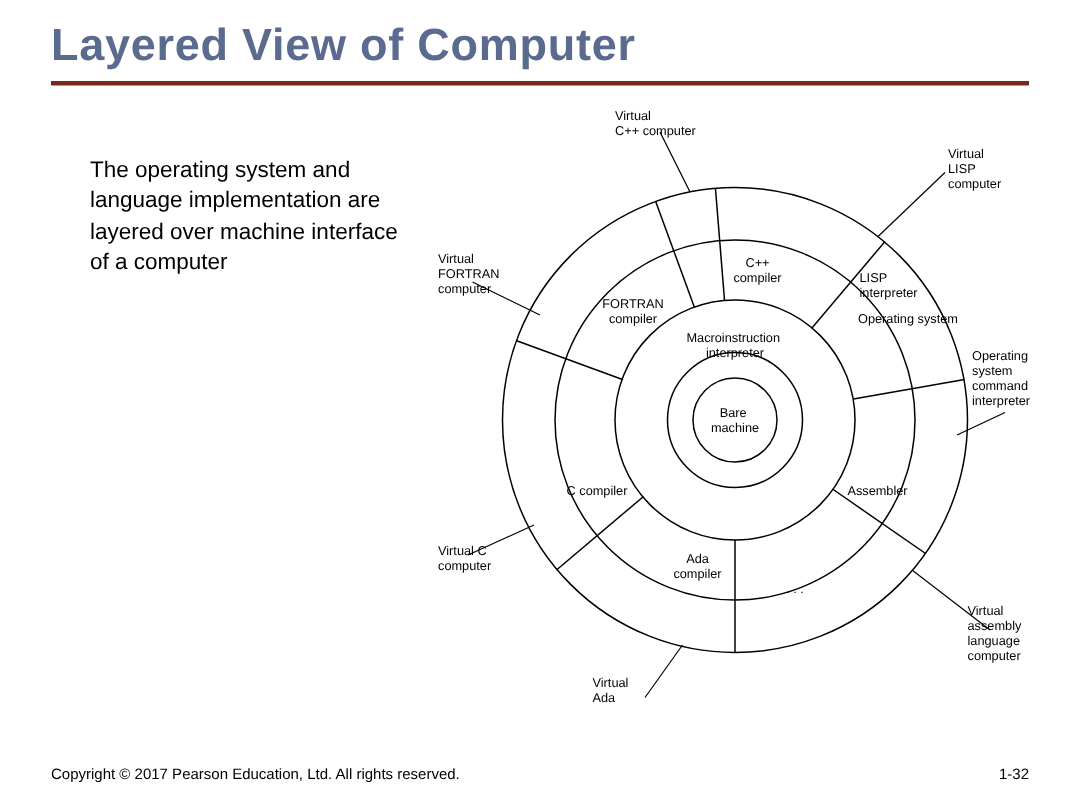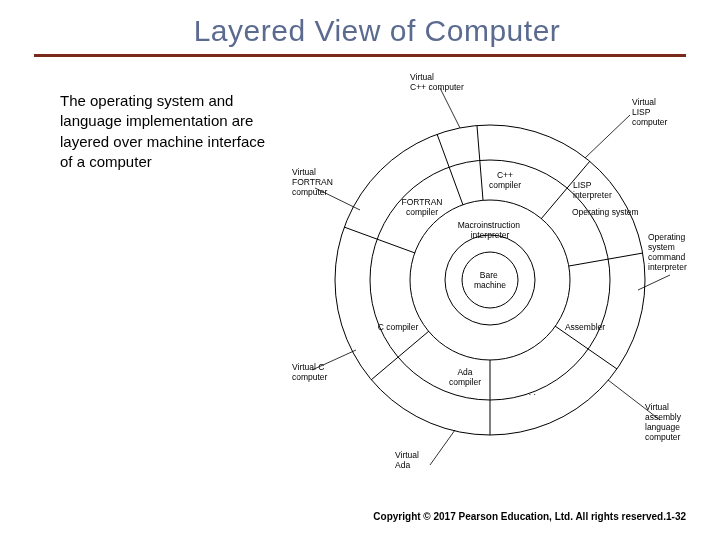--- a/index.html
+++ b/index.html
@@ -9,33 +9,32 @@
     height: 540px;
     font-family: Verdana, Geneva, sans-serif;
     background: #fff;
     position: relative;
     overflow: hidden;
   }
   .title {
     font-size: 30px;
     color: #5b6a8f;
     padding: 14px 0 6px 34px;
-    font-weight: 400;
+    font-weight: 700;
     letter-spacing: 0.5px;
-    text-align: center;
   }
   .rule {
     height: 3px;
     background: #7a2a1a;
     margin: 0 34px 0 34px;
   }
   .body-text {
     position: absolute;
     left: 60px;
-    top: 91px;
+    top: 104px;
     width: 210px;
     font-size: 15px;
     line-height: 1.35;
     color: #000;
   }
   .diagram {
     position: absolute;
     left: 290px;
     top: 70px;
     width: 400px;
@@ -48,22 +47,21 @@
     fill: #000;
   }
   .footer {
     position: absolute;
     bottom: 18px;
     left: 34px;
     right: 34px;
     font-size: 10px;
     color: #000;
     display: flex;
-    justify-content: flex-end;
-    font-weight: bold;
+    justify-content: space-between;
   }
 </style>
 </head>
 <body>
 
 <div class="title">Layered View of Computer</div>
 <div class="rule"></div>
 
 <div class="body-text">The operating system and language implementation are layered over machine interface of a computer</div>
 

